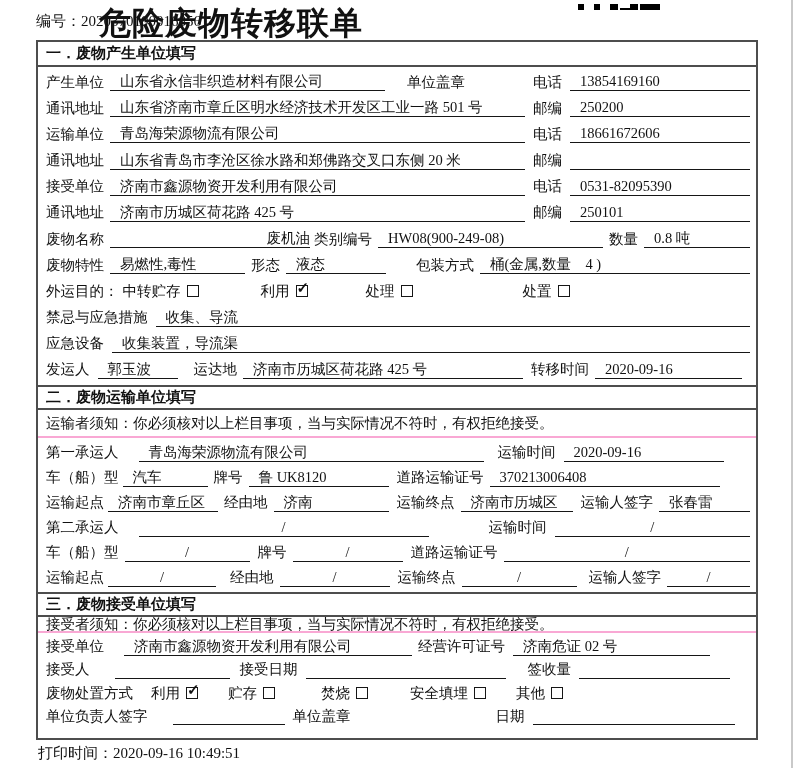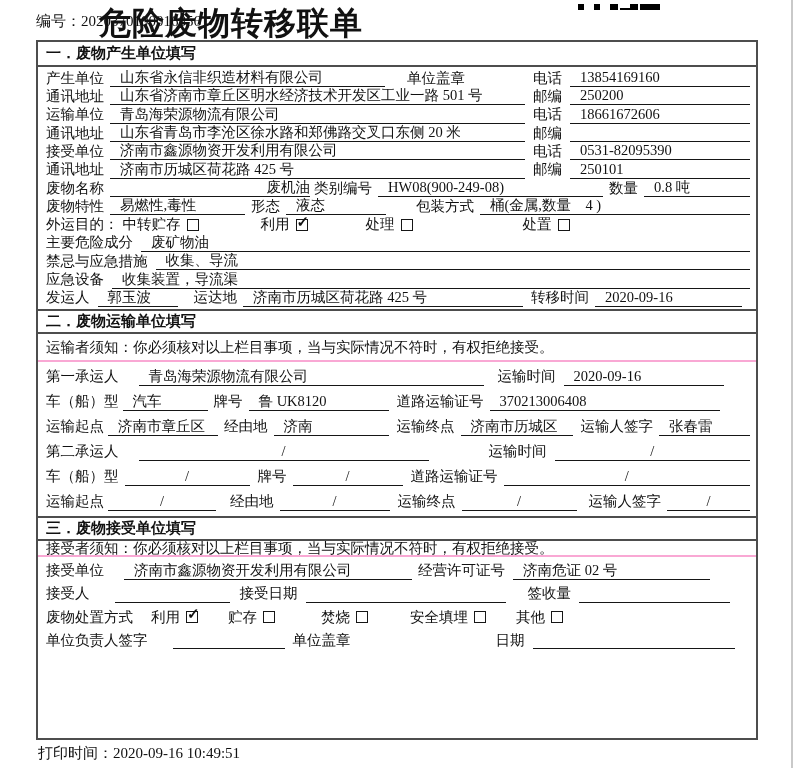--- a/index.html
+++ b/index.html
@@ -72,21 +72,21 @@
       <rect x="32" y="0" width="8" height="6" fill="#000"></rect>
       <rect x="42" y="4" width="10" height="6" fill="#000"></rect>
       <rect x="52" y="0" width="8" height="10" fill="#000"></rect>
       <rect x="62" y="0" width="20" height="6" fill="#000"></rect>
       <rect x="66" y="6" width="12" height="4" fill="#000"></rect>
     </svg>
   </div>
 
   <div class="form" id="form">
       <div class="section-header" style="height: 25px;">一．废物产生单位填写</div>
-      <div class="rows" style="height: 242px; border-radius: 31px;">
+      <div class="rows" style="height: 318px; border-radius: 31px;">
         <div class="row">
           <span class="lbl">产生单位</span>
           <span class="field" style="width: 275px; flex: 0 0 auto; margin-left: 6px;">
             <span class="val">山东省永信非织造材料有限公司</span>
           </span>
           <span class="lbl" style="margin-left: 22px;">单位盖章</span>
           <span class="sp" style="flex: 1 1 0px;"></span>
           <span class="lbl">电话</span>
           <span class="field" style="width: 180px; flex: 0 0 auto; margin-left: 8px;">
             <span class="val">13854169160</span>
@@ -173,26 +173,20 @@
         <div class="row">
           <span class="lbl">外运目的：</span>
           <span class="lbl" style="margin-left: 4px;">中转贮存</span>
           <span class="cb" style="margin-left: 6px;"></span>
           <span class="lbl" style="margin-left: 62px;">利用</span>
           <span class="cb checked" style="margin-left: 6px;"></span>
           <span class="lbl" style="margin-left: 58px;">处理</span>
           <span class="cb" style="margin-left: 6px;"></span>
           <span class="lbl" style="margin-left: 110px;">处置</span>
           <span class="cb" style="margin-left: 6px;"></span>
-        </div>
-        <div class="row">
-          <span class="lbl">主要危险成分</span>
-          <span class="field" style="flex: 1 1 0px; min-width: 0px; margin-left: 8px;">
-            <span class="val">废矿物油</span>
-          </span>
         </div>
         <div class="row">
           <span class="lbl">禁忌与应急措施</span>
           <span class="field" style="flex: 1 1 0px; min-width: 0px; margin-left: 8px;">
             <span class="val">收集、导流</span>
           </span>
         </div>
         <div class="row">
           <span class="lbl">应急设备</span>
           <span class="field" style="flex: 1 1 0px; min-width: 0px; margin-left: 8px;">

